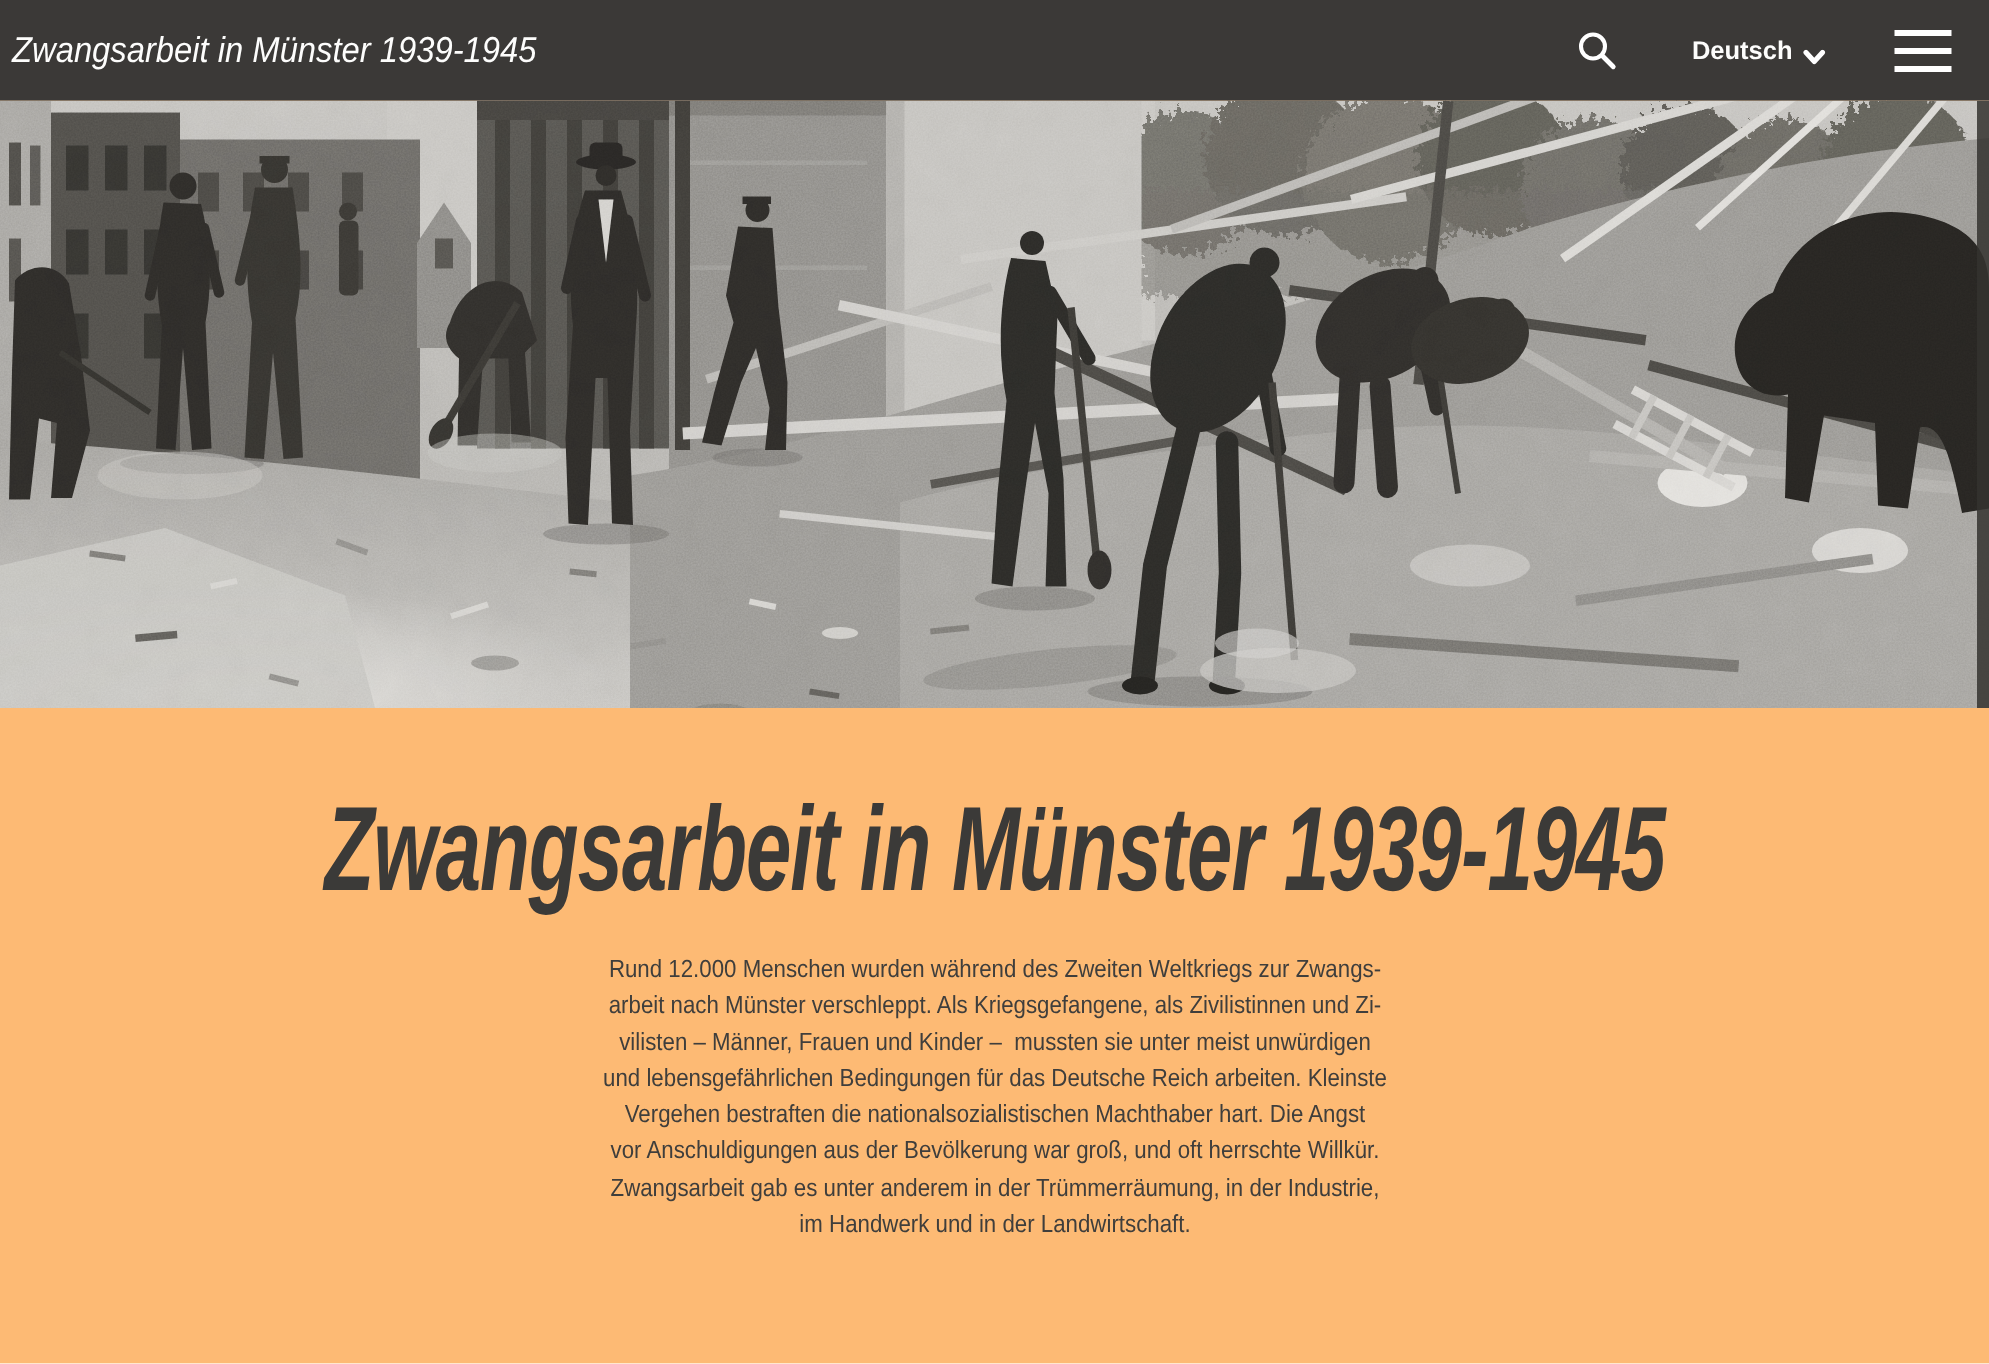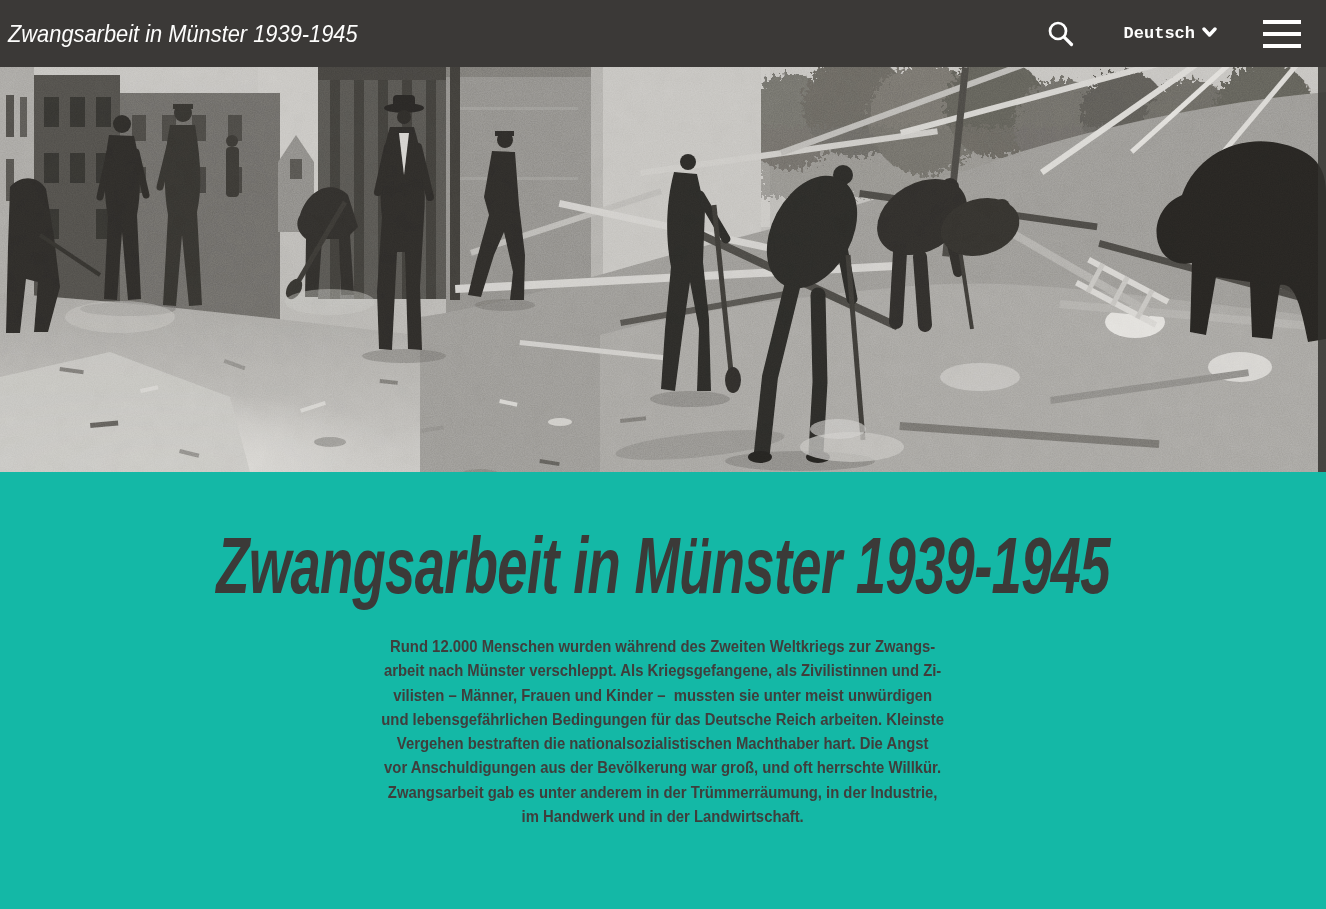--- a/index.html
+++ b/index.html
@@ -1,43 +1,43 @@
 <!DOCTYPE html>
 <html><head>
 <meta charset="utf-8">
 <style>
   html,body{margin:0;padding:0;background:#ffffff;}
-  .page{width:1326px;height:909px;overflow:hidden;position:relative;background:#14b8a6;
+  .page{width:1326px;height:909px;overflow:hidden;position:relative;background:#fdba74;
         font-family:"Liberation Sans",sans-serif;}
 
   
   .topbar{position:relative;height:67px;background:#3b3937;display:flex;align-items:center;}
   .site-title{margin-left:8px;color:#fdfdfc;font-style:italic;font-weight:400;font-size:24px;
               text-decoration:none;cursor:pointer;}
   .site-title .cond{display:inline-block;transform:scaleX(.91);transform-origin:0 50%;white-space:nowrap;}
   .topbar-right{position:absolute;right:0;top:0;height:100%;display:flex;align-items:center;padding-right:25px;}
   .icon-btn{background:none;border:none;padding:0;cursor:pointer;display:flex;align-items:center;}
   .search-btn{margin-right:50px;}
-  .lang{background:none;border:none;padding:0;cursor:pointer;display:flex;align-items:flex-start;
-        color:#fdfdfc;font-family:Liberation Mono, monospace;font-weight:700;font-size:17px;margin-right:46px;}
+  .lang{background:none;border:none;padding:0;cursor:pointer;display:flex;align-items:flex-end;
+        color:#fdfdfc;font-family:Liberation Sans, sans-serif;font-weight:700;font-size:17px;margin-right:46px;}
   .lang svg{margin-left:7px;margin-top:3px;}
   .burger{background:none;border:none;padding:0;cursor:pointer;display:flex;flex-direction:column;justify-content:center;}
   .burger .bar{display:block;width:38px;height:4px;background:#ffffff;margin:4px 0;}
 
   
   .hero{width:1326px;height:405px;overflow:hidden;background:#b3b1ad;}
   .hero svg{display:block;}
 
   
   main{padding-top:50px;}
   h1{margin:0;color:#3b3a38;font-weight:700;font-style:italic;font-size:80px;line-height:88px;
      display:flex;justify-content:center;}
   h1 .h1-cond{display:block;white-space:nowrap;transform:scaleX(.68);letter-spacing:-1px;}
   .body-text{margin:10px auto;margin-top:24px;text-align:center;color:#3f3e3c;
-             font-size:16.5px;line-height:24.3px;font-weight:bold;}
+             font-size:16.5px;line-height:24.3px;}
   .body-text + .body-text{margin-top:14px;}
   .body-text .cond-p{display:inline-block;white-space:pre;transform:scaleX(.9);transform-origin:50% 0;}
 </style>
 </head>
 <body>
 
 <div class="page">
 
   <header class="topbar">
     <a class="site-title"><span class="cond">Zwangsarbeit in Münster 1939-1945</span></a>

